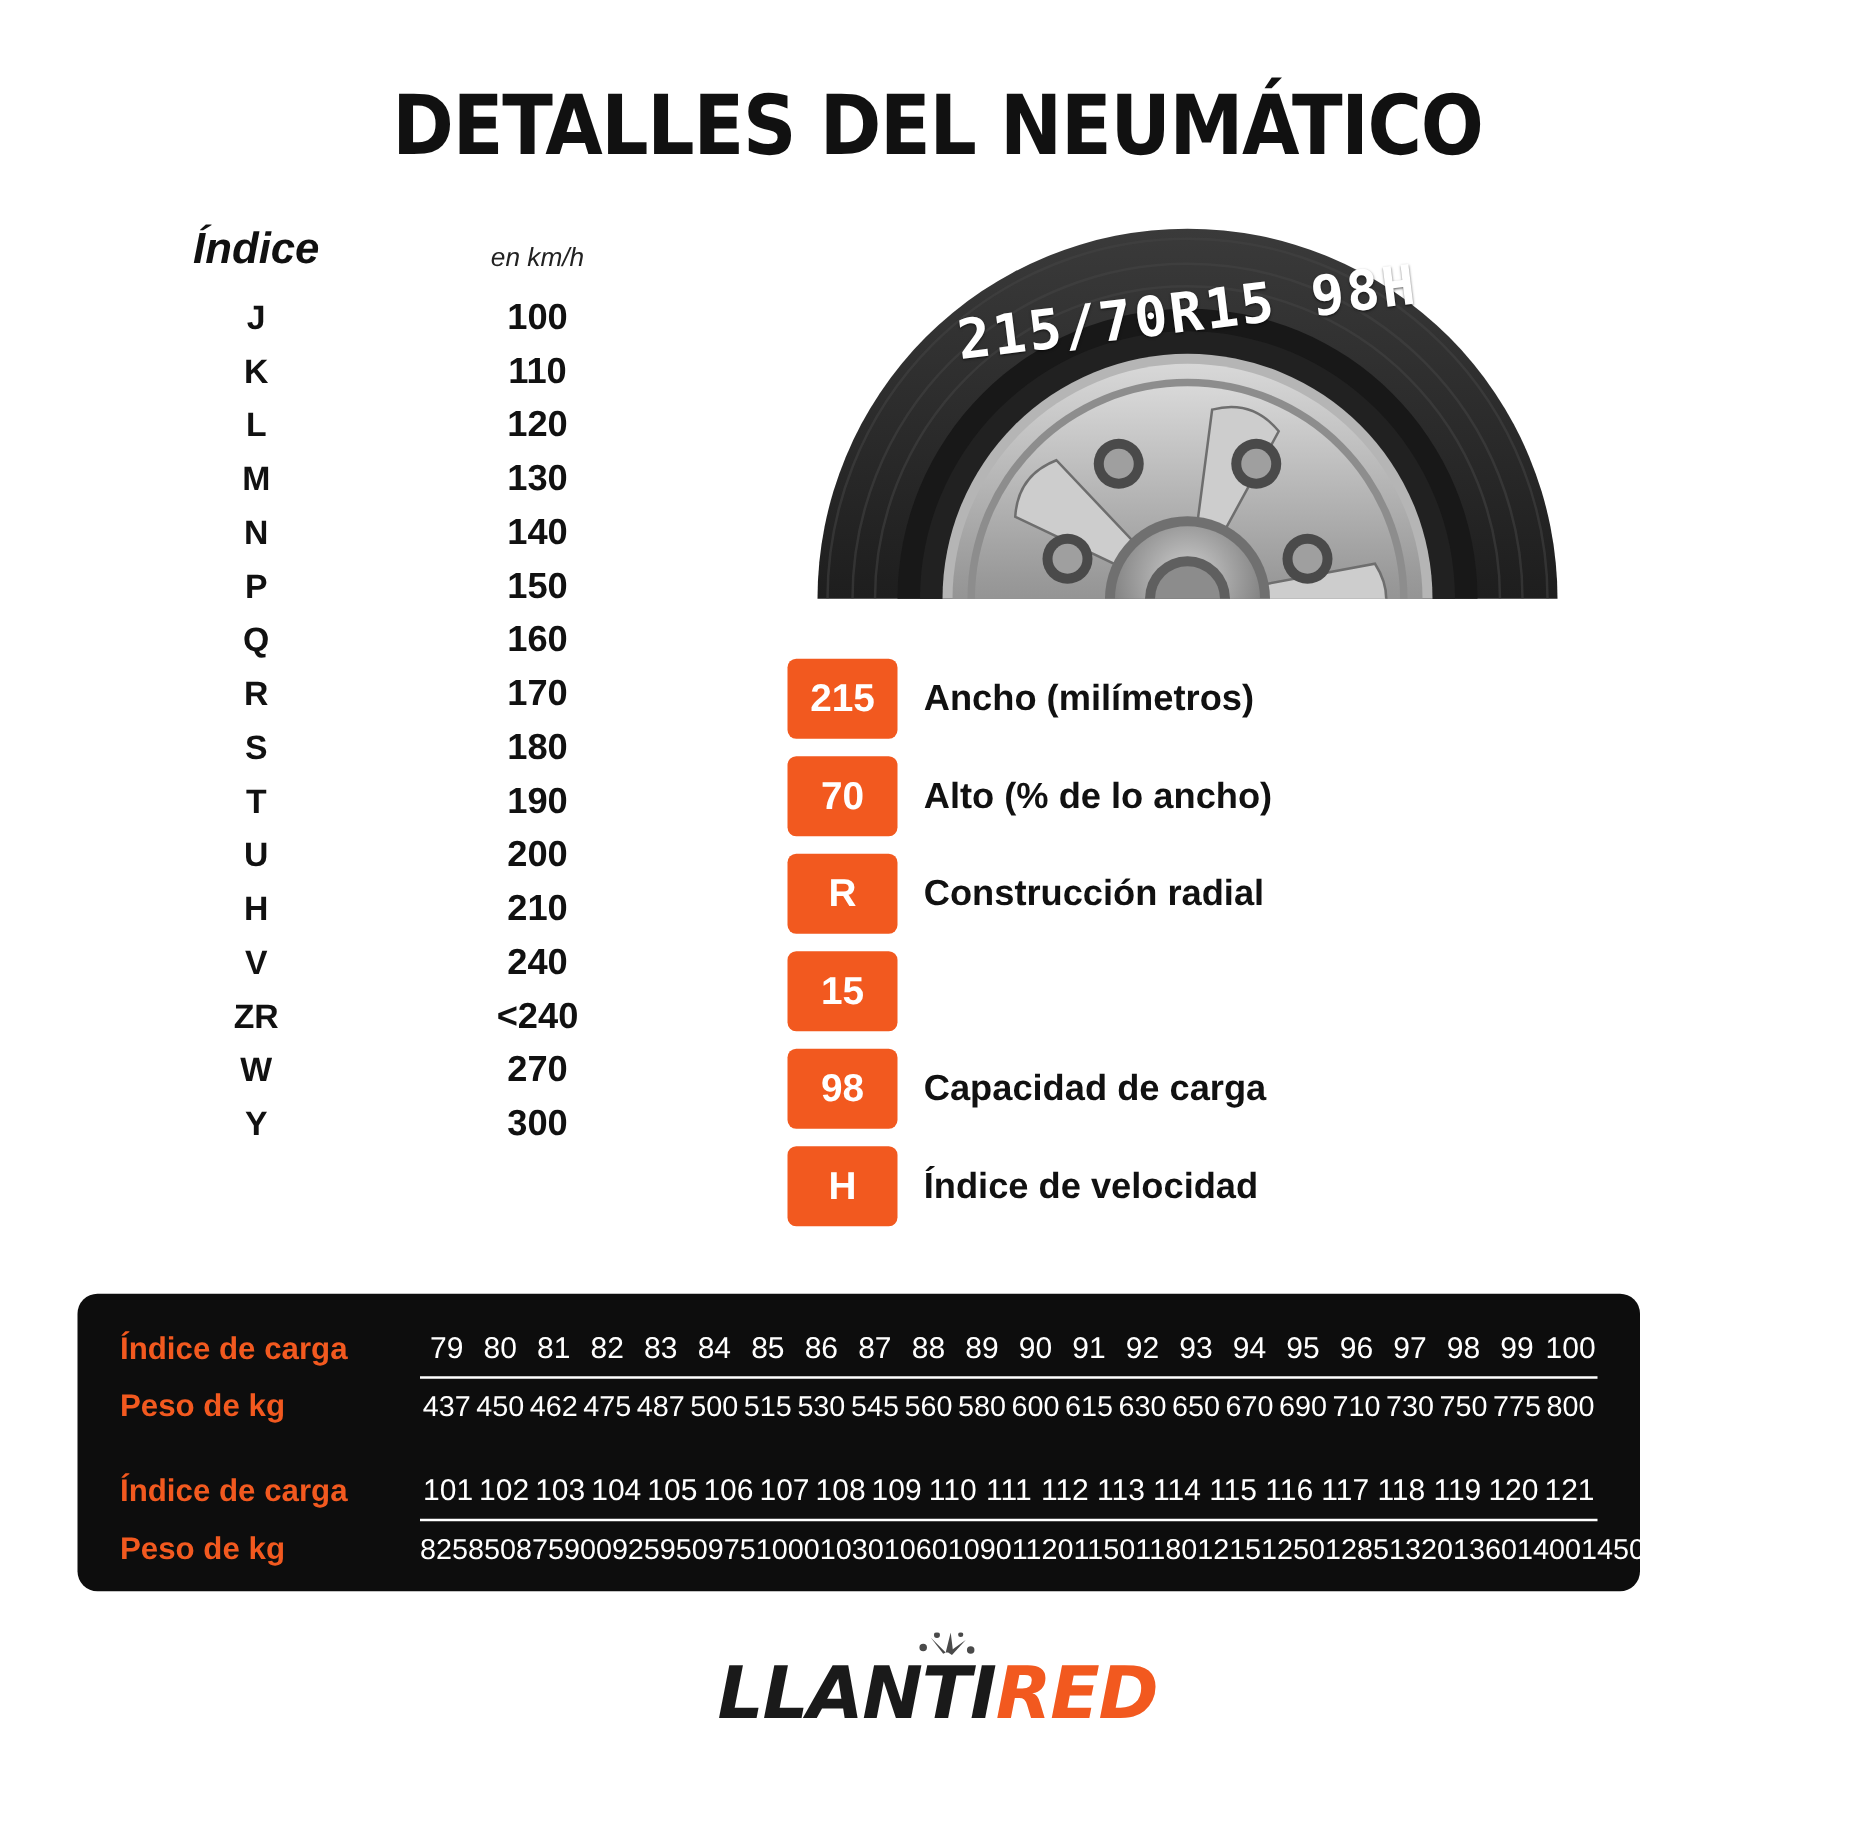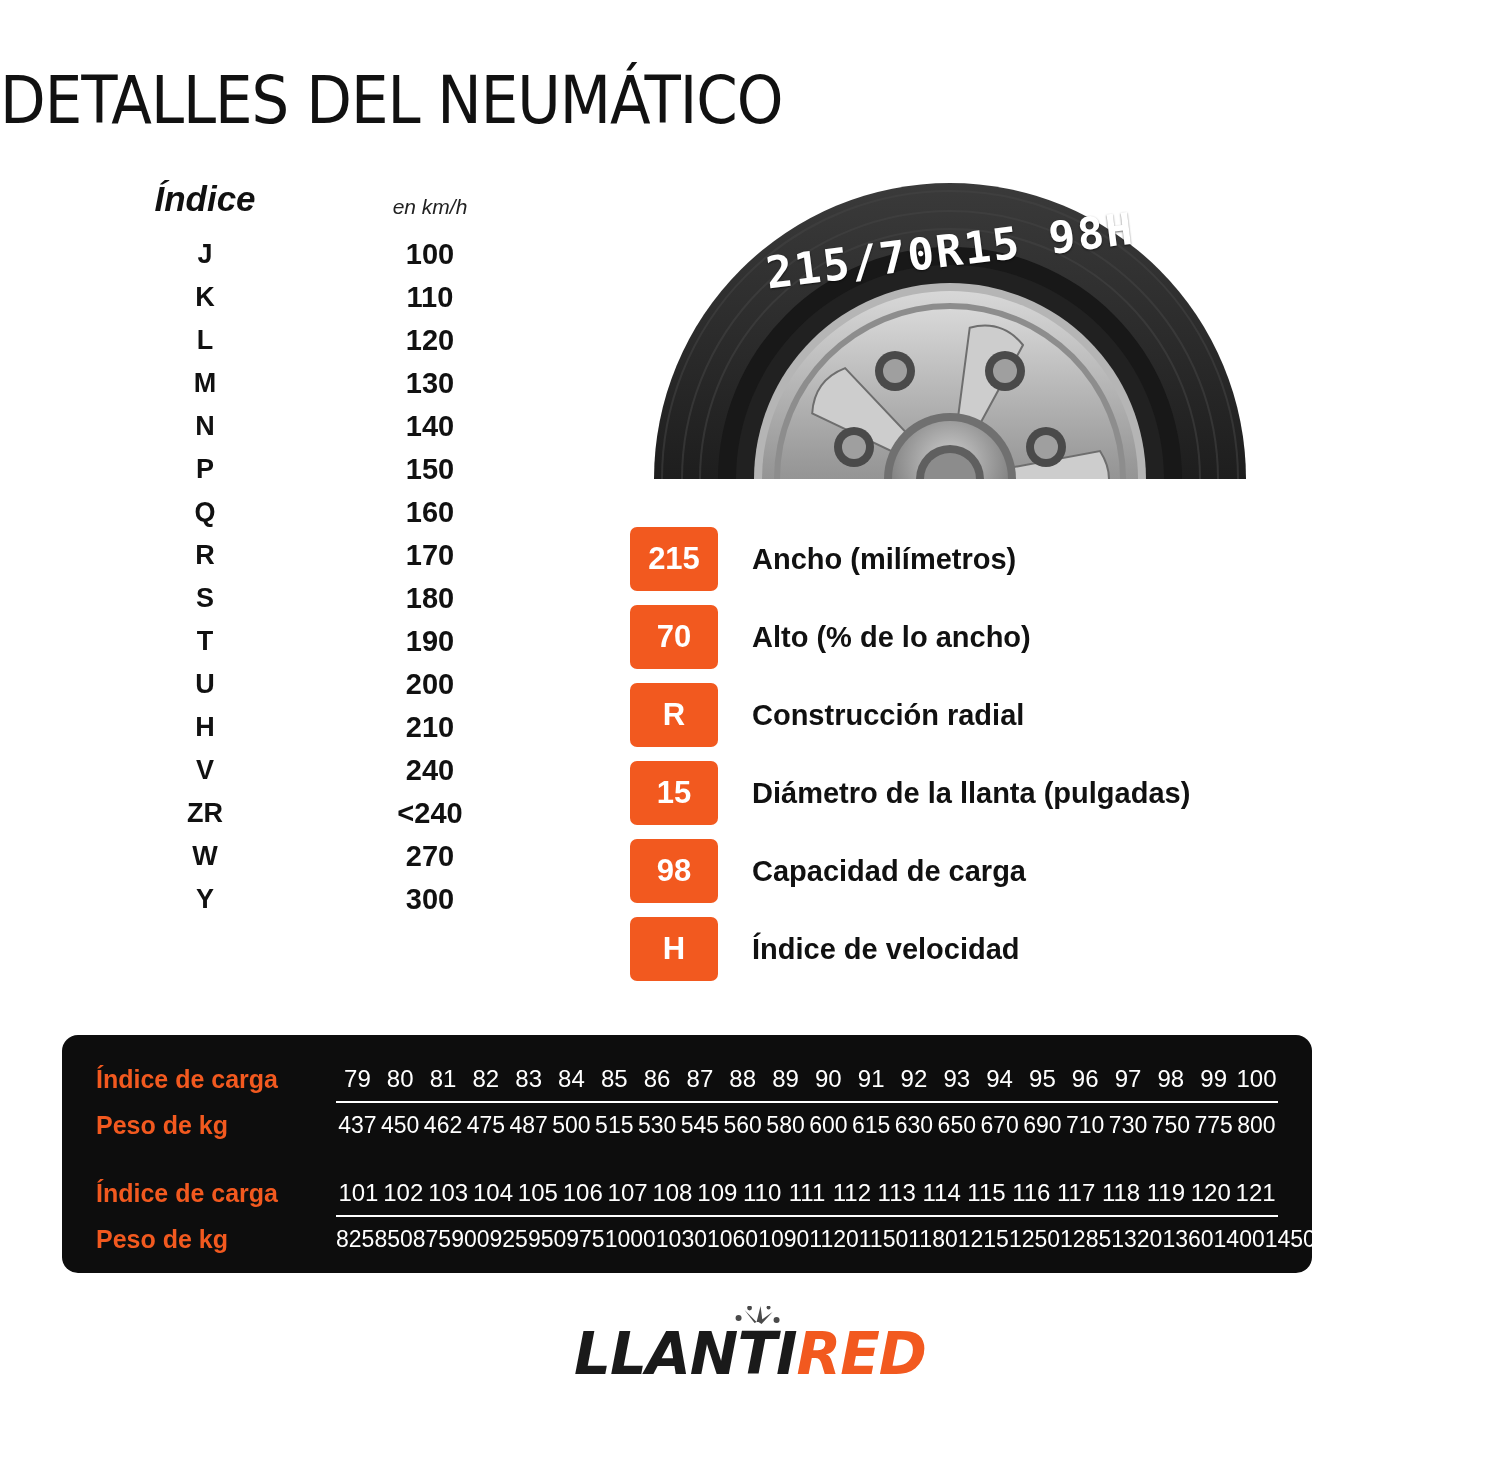--- a/index.html
+++ b/index.html
@@ -11,23 +11,23 @@
     height: 1467px;
     background: #ffffff;
     font-family: "Liberation Sans", sans-serif;
     color: #1a1a1a;
     overflow: hidden;
     position: relative;
   }
 
   
   .page-title {
-    text-align: left;
+    text-align: center;
     font-size: 66px;
-    font-weight: normal;
+    font-weight: bold;
     letter-spacing: -1px;
     color: #111111;
     margin-top: 62px;
     font-family: "DejaVu Sans", sans-serif;
     font-stretch: condensed;
   }
 
   
   .main {
     display: flex;
@@ -146,21 +146,21 @@
     border-radius: 7px;
     color: #ffffff;
     font-size: 31px;
     font-weight: bold;
     display: flex;
     align-items: center;
     justify-content: center;
     flex: 0 0 88px;
   }
   .legend-label {
-    margin-left: 34px;
+    margin-left: 21px;
     font-size: 29px;
     font-weight: bold;
     color: #111;
   }
 
   
   .load-panel {
     position: absolute;
     left: 62px;
     top: 1035px;
@@ -406,21 +406,20 @@
         <div class="legend-row">
           <div class="legend-badge">70</div>
           <div class="legend-label">Alto (% de lo ancho)</div>
         </div>
         <div class="legend-row">
           <div class="legend-badge">R</div>
           <div class="legend-label">Construcción radial</div>
         </div>
         <div class="legend-row">
           <div class="legend-badge">15</div>
-          <div class="legend-label">Diámetro de la llanta (pulgadas)</div>
         </div>
         <div class="legend-row">
           <div class="legend-badge">98</div>
           <div class="legend-label">Capacidad de carga</div>
         </div>
         <div class="legend-row">
           <div class="legend-badge">H</div>
           <div class="legend-label">Índice de velocidad</div>
         </div>
       </div>

